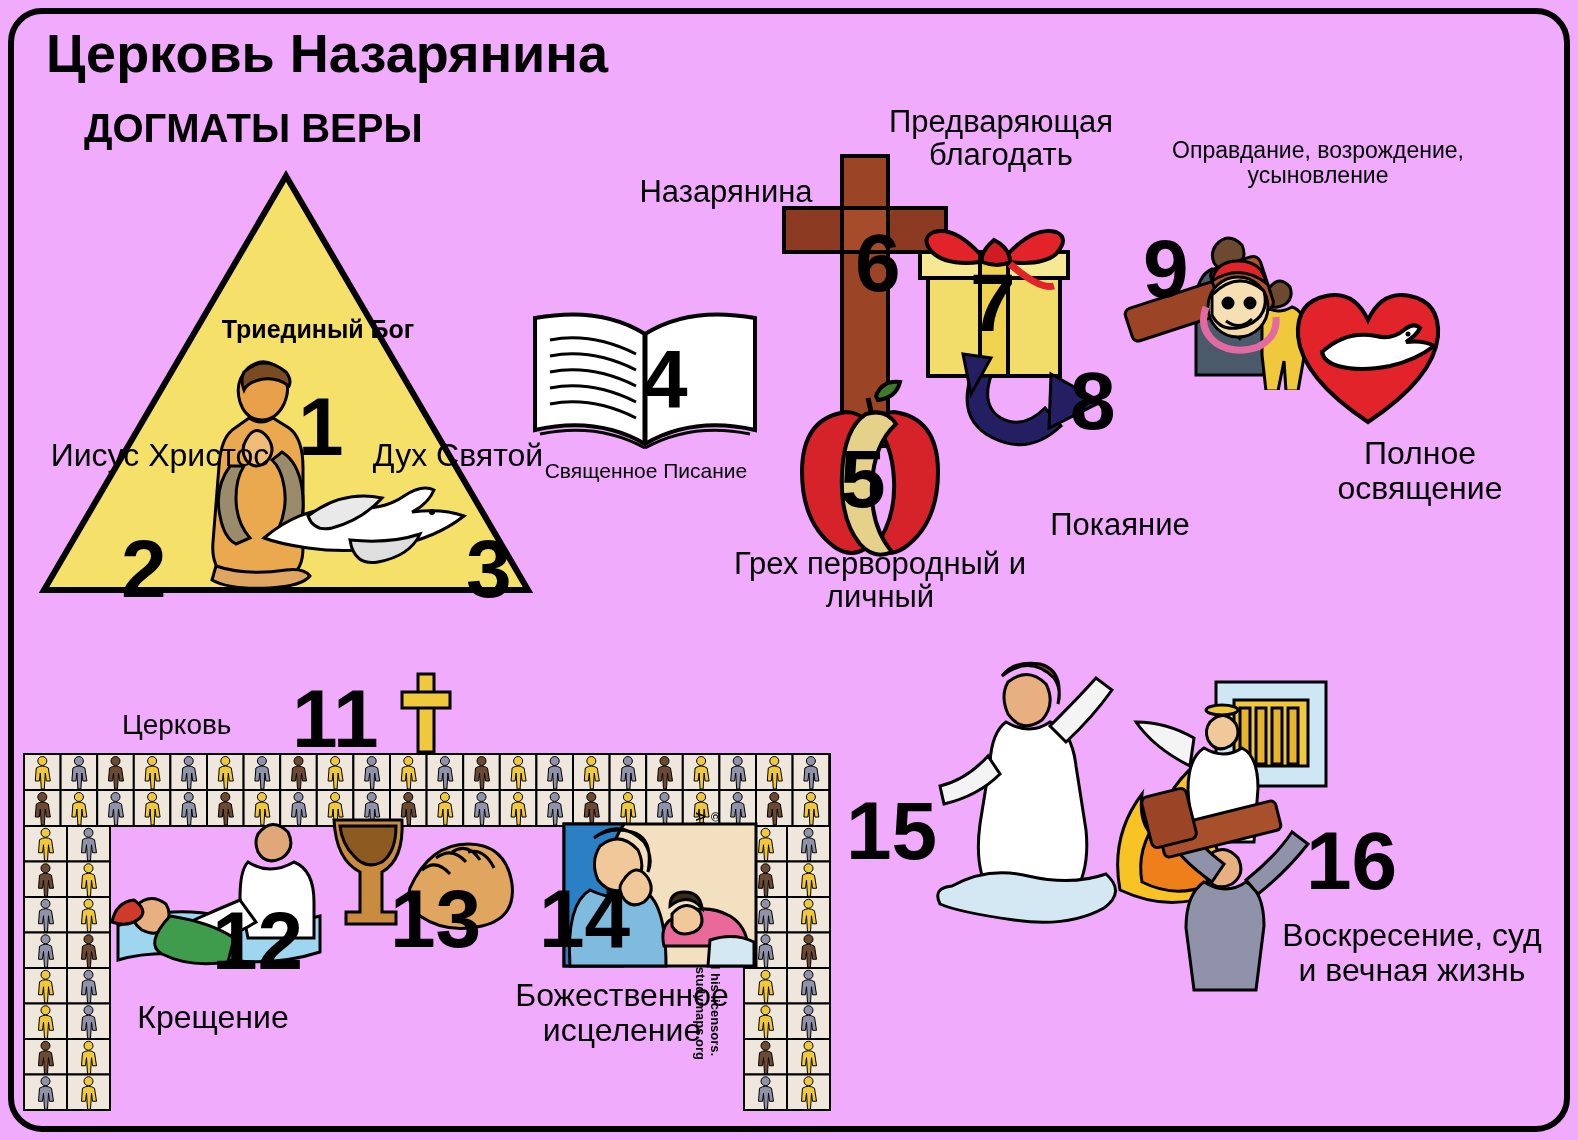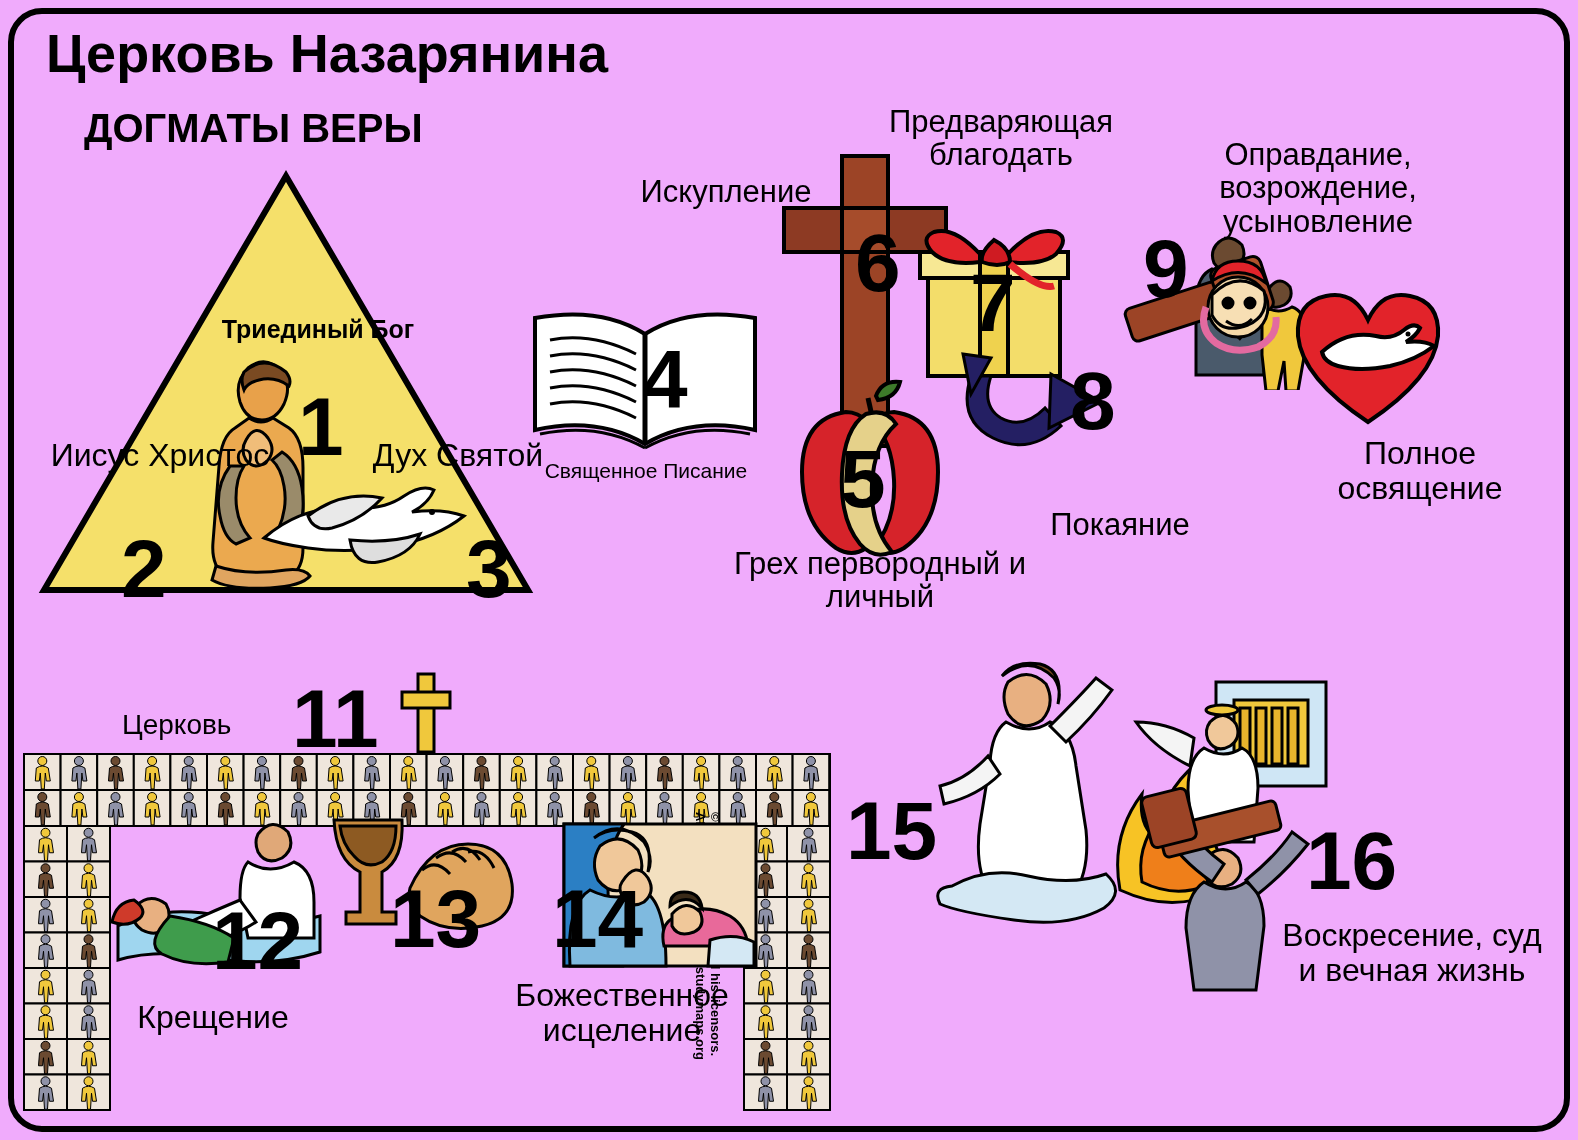--- a/index.html
+++ b/index.html
@@ -81,41 +81,41 @@
 
   
   .lbl-prevenient { left: 856px; top: 105px; width: 290px; font-size: 31px; }
   .n7 { left: 970px; top: 262px; font-size: 82px; }
 
   
   .n8 { left: 1070px; top: 360px; font-size: 82px; }
   .lbl-repentance { left: 1000px; top: 508px; width: 240px; font-size: 31px; }
 
   
-  .lbl-justification { left: 1168px; top: 138px; width: 300px; font-size: 31px; }
+  .lbl-justification { left: 1168px; top: 138px; width: 300px; font-size: 23px; }
   .n9 { left: 1143px; top: 228px; font-size: 82px; }
 
   
   .n10 { left: 1428px; top: 368px; font-size: 82px; }
   .lbl-sanctification { left: 1290px; top: 436px; width: 260px; font-size: 32px; }
 
   
   .lbl-church { left: 122px; top: 710px; width: 170px; font-size: 28px; text-align:left;}
   .n11 { left: 292px; top: 678px; font-size: 82px; }
 
   
   .n12 { left: 212px; top: 900px; font-size: 82px; }
   .lbl-baptism { left: 108px; top: 1000px; width: 210px; font-size: 32px; }
 
   
   .n13 { left: 390px; top: 878px; font-size: 82px; }
   .lbl-supper { left: 332px; top: 978px; width: 180px; font-size: 32px; }
 
   
-  .n14 { left: 552px; top: 878px; font-size: 82px; }
+  .n14 { left: 539px; top: 878px; font-size: 82px; }
   .lbl-healing { left: 512px; top: 978px; width: 220px; font-size: 32px; }
 
   
   .n15 { left: 846px; top: 790px; font-size: 82px; }
   .lbl-second { left: 930px; top: 925px; width: 210px; font-size: 32px; }
 
   
   .n16 { left: 1306px; top: 820px; font-size: 82px; }
   .lbl-resurrection { left: 1278px; top: 918px; width: 268px; font-size: 32px; }
 
@@ -198,21 +198,21 @@
 
   <div class="abs" style="left:780px; top:150px;">
     <svg width="180" height="300" viewBox="0 0 180 300">
       <g stroke="#000" stroke-width="4">
         <rect x="62" y="6" width="46" height="290" fill="#9c4426"></rect>
         <rect x="4" y="58" width="162" height="44" fill="#8d3a23"></rect>
         <rect x="62" y="58" width="46" height="44" fill="#a64c2b"></rect>
       </g>
     </svg>
   </div>
-  <div class="abs label lbl-redemption">Искупление</div>
+  <div class="abs label lbl-redemption">Назарянина</div>
   <div class="abs num n6">6</div>
 
   <div class="abs" style="left:790px; top:378px;">
     <svg width="160" height="180" viewBox="0 0 160 180">
       <g stroke="#000" stroke-width="4">
         <path d="M86 18 q6 -16 24 -14 q-4 16 -22 18z" fill="#3d7a2a"></path>
         <path d="M78 20 l4 18" fill="none" stroke-width="5"></path>
         <path d="M56 34 q-44 6 -44 60 q0 52 34 76 q16 10 30 0 q-22 -28 -20 -68 q2 -40 22 -58 q-10 -10 -22 -10z" fill="#d6232a"></path>
         <path d="M104 34 q44 6 44 60 q0 52 -34 76 q-16 10 -30 0 q22 -28 20 -68 q-2 -40 -22 -58 q10 -10 22 -10z" fill="#d6232a"></path>
         <path d="M76 36 q20 -6 30 10 q-22 20 -24 60 q-2 42 20 68 q-18 8 -32 -8 q-20 -24 -18 -70 q2 -46 24 -60z" fill="#e5d18a"></path>

